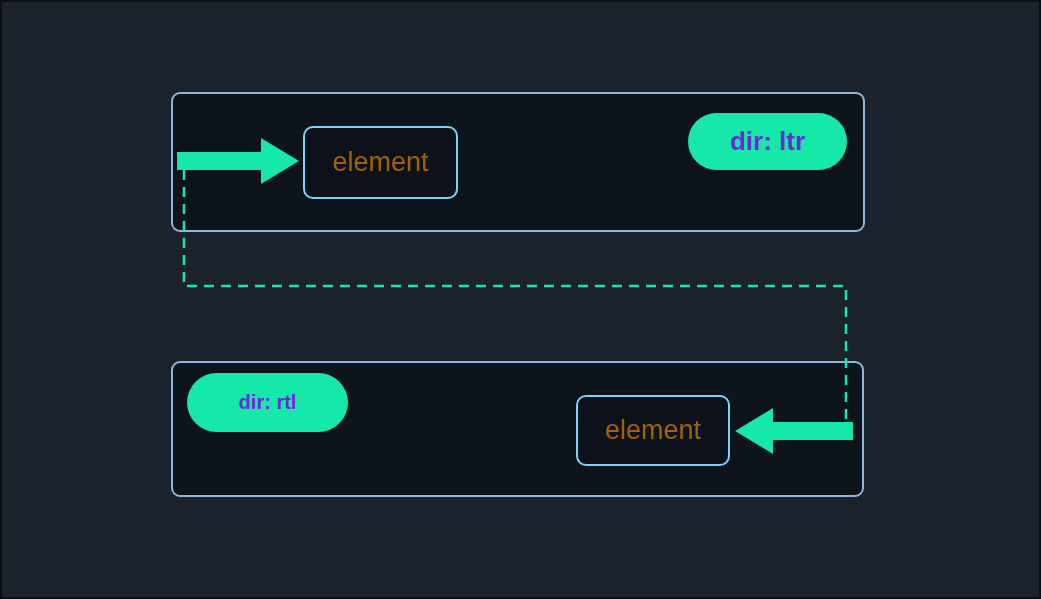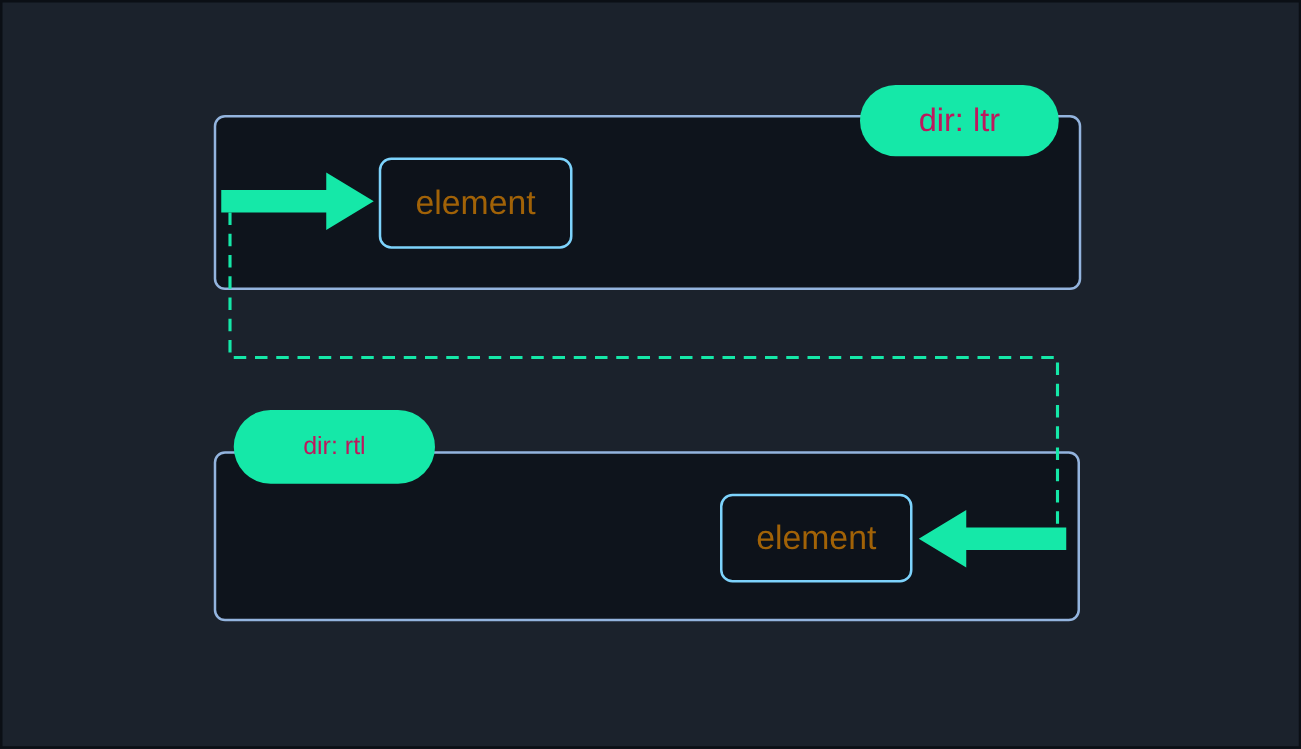--- a/index.html
+++ b/index.html
@@ -24,29 +24,30 @@
     border-radius: 9px;
     box-sizing: border-box;
     z-index: 1;
   }
   #ltr-container { left: 171px; top: 92px;  width: 694px; height: 140px; }
   #rtl-container { left: 171px; top: 361px; width: 693px; height: 136px; }
 
   .pill {
     position: absolute;
     background: #15e8a8;
-    color: #be185d;
-    font-weight: normal;
+    color: #6d28d9;
+    font-weight: bold;
     display: flex;
     align-items: center;
     justify-content: center;
     border-radius: 999px;
     z-index: 5;
     box-sizing: border-box;
     white-space: nowrap;
+    margin-top: 45px;
   }
   #pill-ltr    { left: 688px; top: 68px;  width: 159px; height: 57px; font-size: 26px; }
   #pill-rtl    { left: 187px; top: 328px; width: 161px; height: 59px; font-size: 20px; }
   #pill-margin { left: 368px; top: 255px; width: 325px; height: 60px; font-size: 27px; }
 
   .element-box {
     position: absolute;
     background: #0d121a;
     border: 2px solid #7dd3fc;
     border-radius: 10px;

